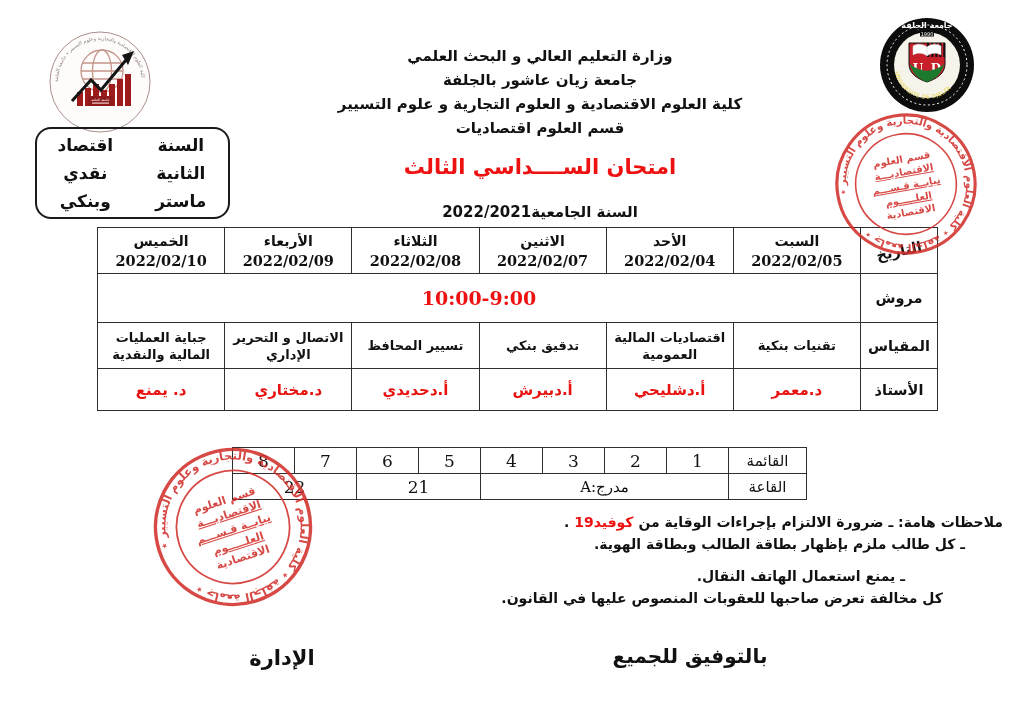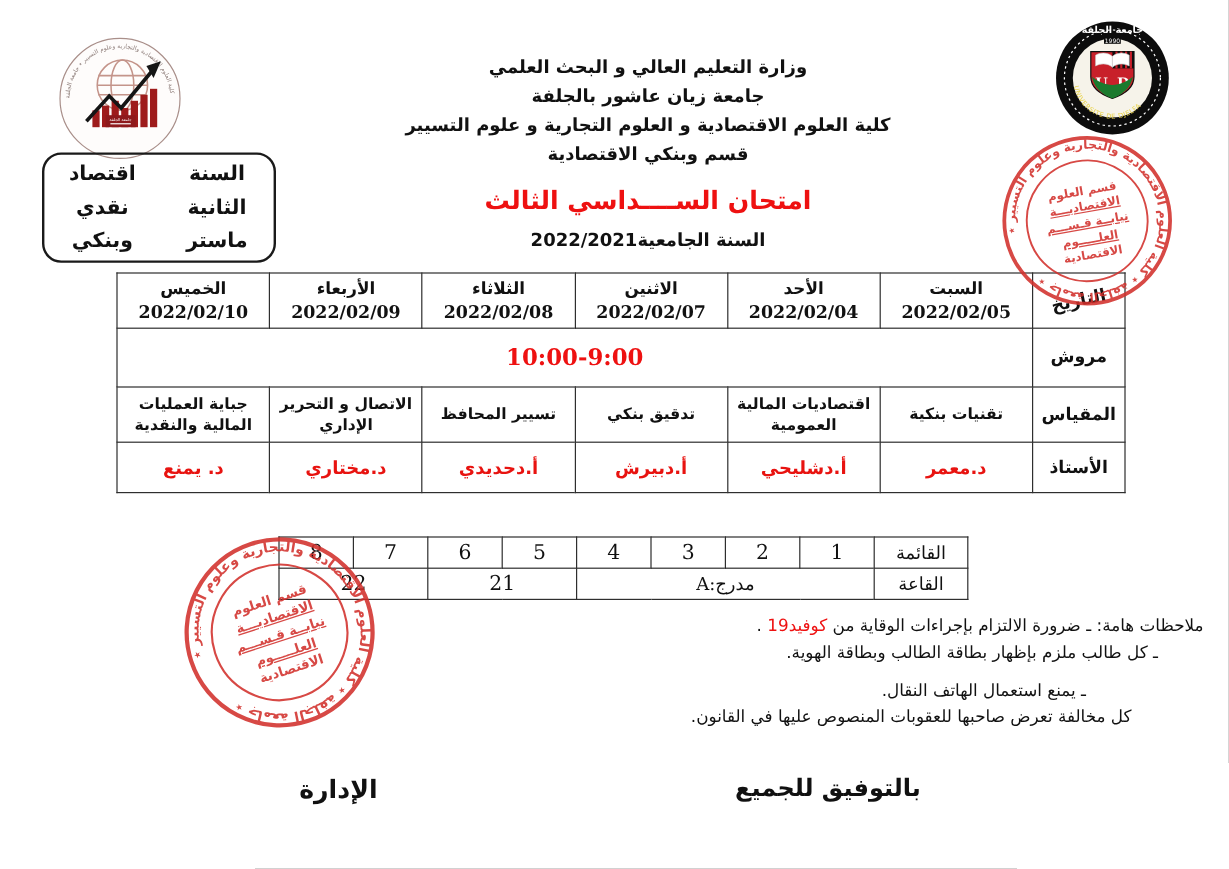--- a/index.html
+++ b/index.html
@@ -4,21 +4,21 @@
 <style>
   html,body{margin:0;padding:0;background:#888;}
   .page{position:relative;width:1024px;height:724px;background:#ffffff;overflow:hidden;
         font-family:"DejaVu Sans",sans-serif;color:#111;}
   .abs{position:absolute;}
 
   
   .header-block{left:300px;top:44px;width:480px;text-align:center;font-weight:bold;}
   .header-line{font-size:15px;line-height:24px;}
   .exam-title{font-size:21px;line-height:26px;color:#ee1111;margin-top:14px;}
-  .academic-year{font-size:15px;line-height:24px;margin-top:8px;}
+  .academic-year{font-size:15px;line-height:24px;margin-top:20px;}
 
   
   .class-box{left:35px;top:127px;width:191px;height:88px;border:2.5px solid #1a1a1a;border-radius:16px;
              display:flex;flex-direction:row;justify-content:center;align-items:center;
              font-size:17px;font-weight:bold;line-height:28px;text-align:center;}
 
   
   .schedule-wrap{left:97px;top:227px;z-index:1;}
   table{border-collapse:collapse;}
   .schedule-table{width:841px;table-layout:fixed;}
@@ -33,21 +33,21 @@
 
   
   .rooms-wrap{left:232px;top:447px;z-index:1;}
   .rooms-table{width:574px;table-layout:fixed;}
   .rooms-table td{border:1.2px solid #2e2e2e;text-align:center;vertical-align:middle;height:25px;padding:0;}
   .rooms-label{font-size:15px;}
   .rooms-num{font-size:17px;font-family:"DejaVu Serif",serif;}
   .rooms-room{font-size:15px;font-family:"DejaVu Serif",serif;}
 
   
-  .notes{left:375px;top:511px;width:628px;text-align:right;font-weight:normal;font-size:14px;line-height:22px;}
+  .notes{left:375px;top:511px;width:628px;text-align:right;font-weight:bold;font-size:14px;line-height:22px;}
   .notes .red{color:#ee1111;}
   .indent1{padding-right:38px;}
   .indent2{padding-right:98px;margin-top:10px;}
   .indent3{padding-right:60px;}
 
   
   .footer-wish{left:575px;top:644px;width:230px;text-align:center;font-size:20px;font-weight:bold;}
   .footer-sign{left:222px;top:646px;width:120px;text-align:center;font-size:21px;font-weight:bold;}
 
   
@@ -126,21 +126,21 @@
     </defs>
     <text font-size="5.6" fill="#e8d24a" letter-spacing="0.4">
       <textPath href="#rightbottomarc">UNIVERSITE DE DJELFA</textPath>
     </text>
   </svg>
 
   <div class="abs header-block" dir="rtl">
     <div class="header-line">وزارة التعليم العالي و البحث العلمي</div>
     <div class="header-line">جامعة زيان عاشور بالجلفة</div>
     <div class="header-line">كلية العلوم الاقتصادية و العلوم التجارية و علوم التسيير</div>
-    <div class="header-line">قسم وبنكي الاقتصادية</div>
+    <div class="header-line">قسم العلوم اقتصاديات</div>
     <div class="exam-title">امتحان الســــداسي الثالث</div>
     <div class="academic-year">السنة الجامعية2022/2021</div>
   </div>
 
   <div class="abs class-box" dir="rtl">
     <div>السنة الثانية ماستر</div>
     <div>اقتصاد نقدي وبنكي</div>
   </div>
 
   <div class="abs schedule-wrap">

